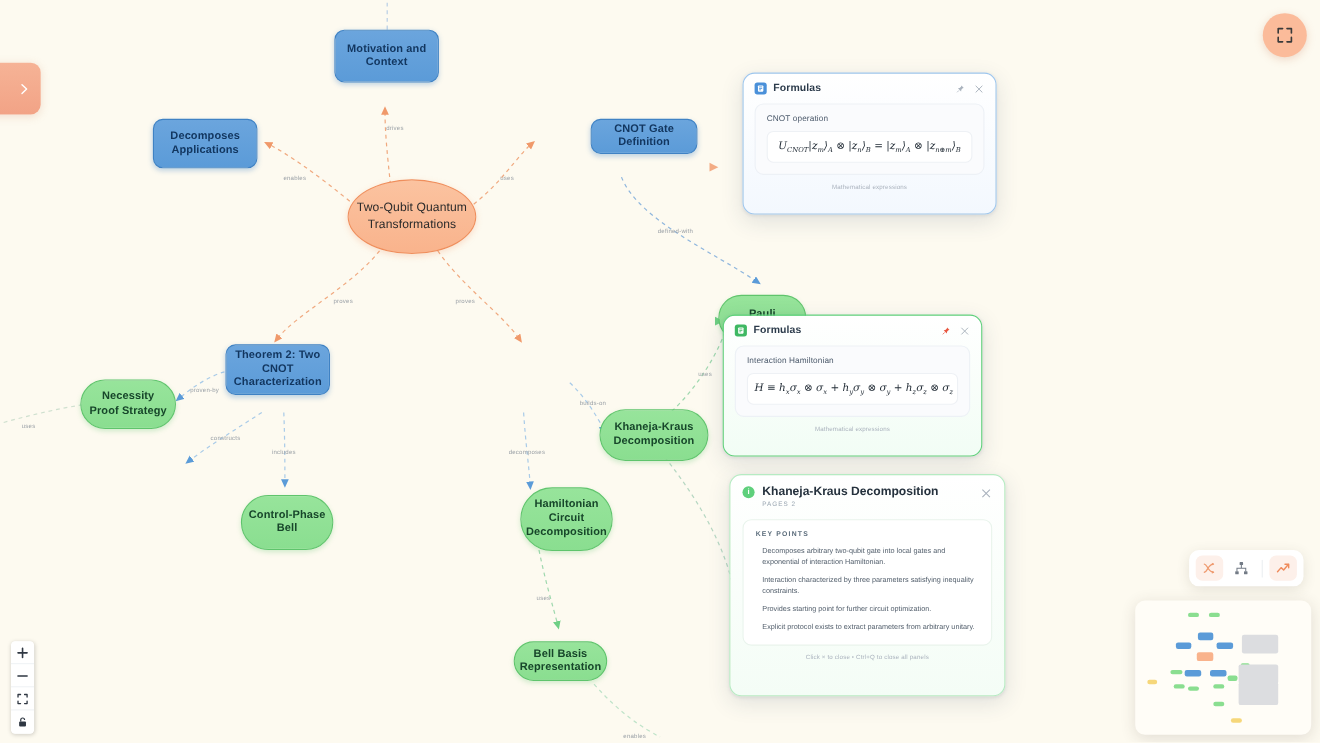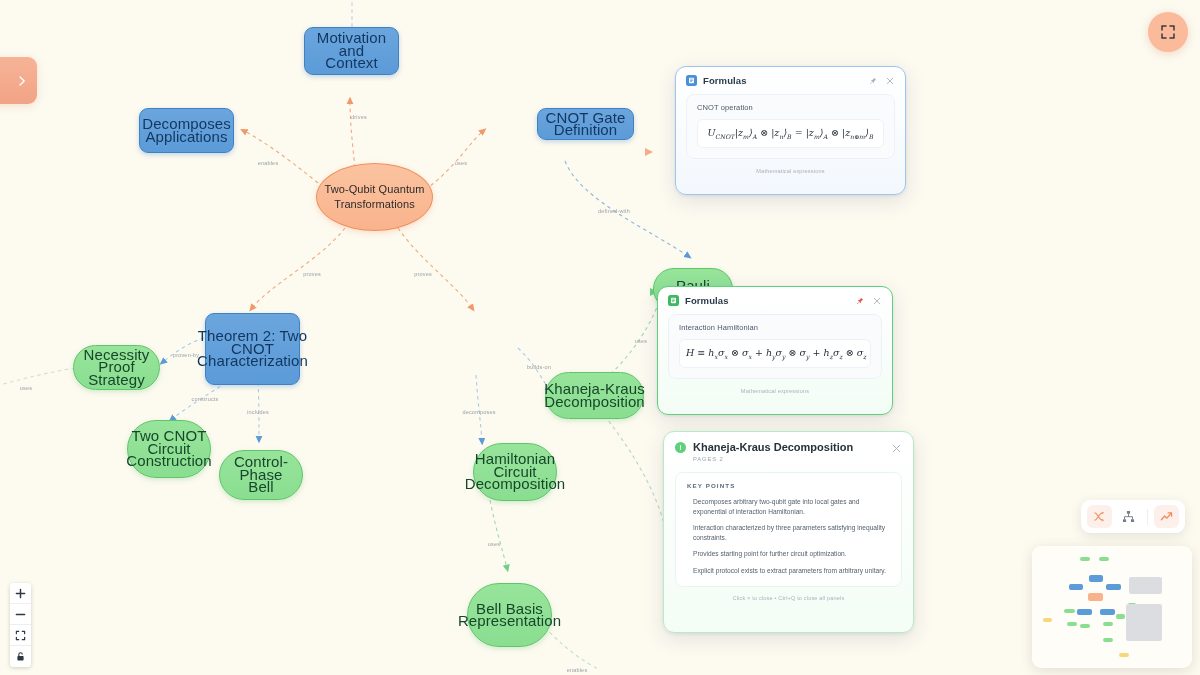--- a/index.html
+++ b/index.html
@@ -28,23 +28,23 @@
     letter-spacing: .2px;
     white-space: nowrap;
     transform: translate(-50%, -50%);
     font-family: "Liberation Sans", sans-serif;
   }
   
   .node {
     position: absolute;
     display: flex; align-items: center; justify-content: center;
     text-align: center;
-    font-size: 15px;
+    font-size: 10px;
     line-height: 12.5px;
-    font-weight: 400;
+    font-weight: 700;
     letter-spacing: .1px;
     padding: 4px 6px;
     color: #14365e;
   }
   .node.root {
     border-radius: 50%;
     background: linear-gradient(180deg,#fbc3a0,#f9b38c);
     border: 1.4px solid #ef8e5c;
     color: #2b2b2b;
     font-size: 11px;
@@ -311,36 +311,35 @@
   <div class="edge-label" style="left:577px;top:670px;">enables</div>
 
   <div class="node blue" style="left:304px;top:27px;width:95px;height:48px;">Motivation and Context</div>
 
   <div class="node blue" style="left:139px;top:108px;width:95px;height:45px;">Decomposes Applications</div>
 
   <div class="node blue" style="left:493px;top:108px;width:97px;height:32px;margin-left:44px;">CNOT Gate Definition</div>
 
   <div class="node root" style="left:316px;top:163px;width:117px;height:68px;">Two-Qubit Quantum Transformations</div>
 
-  <div class="node blue" style="left:205px;top:313px;width:95px;height:72px;">Theorem 2: Two CNOT Characterization</div>
+  <div class="node blue" style="left:205px;top:313px;width:95px;height:46px;">Theorem 2: Two CNOT Characterization</div>
 
 
   <div class="node green" style="left:73px;top:345px;width:87px;height:45px;">Necessity Proof Strategy</div>
 
-  <div class="node green" style="left:127px;top:420px;width:84px;height:58px;">Two CNOT Circuit Construction</div>
 
   <div class="node green" style="left:219px;top:450px;width:84px;height:50px;">Control-Phase Bell</div>
 
   <div class="node green" style="left:441px;top:443px;width:84px;height:58px;margin-left:32px;">Hamiltonian Circuit Decomposition</div>
 
   <div class="node green" style="left:545px;top:372px;width:99px;height:47px;">Khaneja-Kraus Decomposition</div>
 
   <div class="node green" style="left:653px;top:268px;width:80px;height:42px;align-items:flex-start;padding-top:11px;">Pauli Matrices</div>
 
-  <div class="node green" style="left:467px;top:583px;width:85px;height:64px;">Bell Basis Representation</div>
+  <div class="node green" style="left:467px;top:583px;width:85px;height:36px;">Bell Basis Representation</div>
 
   <div class="panel blue-panel" style="left:675px;top:66px;width:231px;height:129px;">
     <div class="panel-head">
       <span class="panel-ico blue">
         <svg width="7" height="7" viewBox="0 0 10 10">
             <rect x="1.5" y="1" width="7" height="8" rx="1" fill="#fff"></rect>
             <rect x="3" y="2.4" width="4" height="1" fill="#4a90d9"></rect>
             <rect x="3" y="4.3" width="4" height="1" fill="#4a90d9"></rect>
             <rect x="3" y="6.2" width="2.5" height="1" fill="#4a90d9"></rect>
           </svg>

